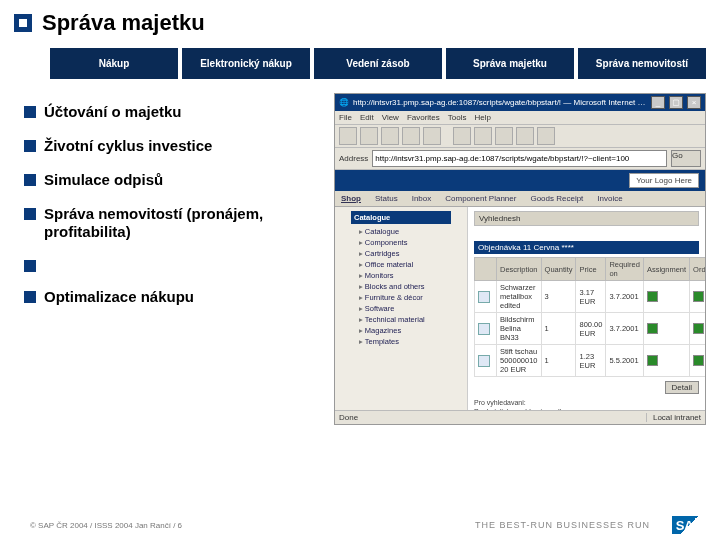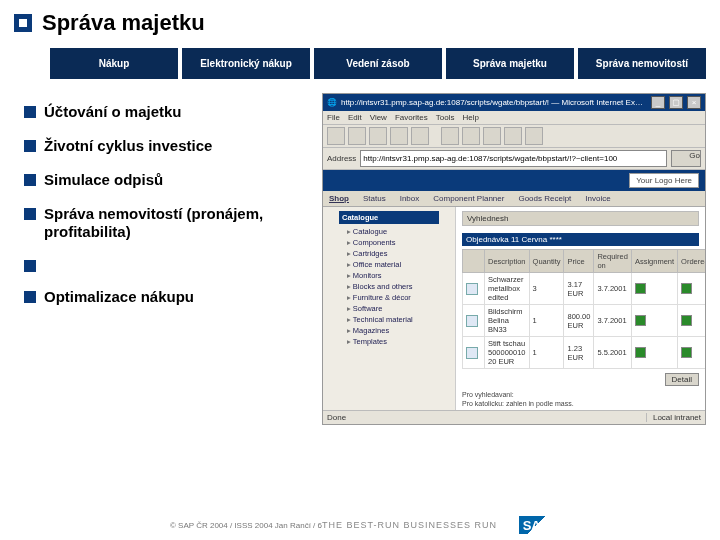--- a/index.html
+++ b/index.html
@@ -1,62 +1,62 @@
 <!DOCTYPE html>
 <html><head>
 <meta charset="utf-8">
 <style>
   html,body{margin:0;padding:0;width:720px;height:540px;font-family:Arial,Helvetica,sans-serif;background:#fff;color:#000;overflow:hidden}
   .title-row{display:flex;align-items:center;gap:10px;padding:10px 14px 6px 14px}
   .title-square{width:18px;height:18px;background:#fff;border:5px solid #0a3a7a;box-sizing:border-box}
   .title{font-size:22px;font-weight:700}
   .tabs{display:flex;gap:4px;padding:6px 14px 4px 50px}
   .tab{flex:1;background:#0a2a55;color:#fff;font-size:10px;font-weight:700;text-align:center;padding:10px 4px;min-width:0}
-  .body{display:flex;gap:8px;padding:10px 14px 0 14px}
+  .body{display:flex;gap:20px;padding:10px 14px 0 14px}
   .bullets{flex:0 0 300px}
   .bullet{display:flex;align-items:flex-start;gap:8px;margin:10px 0 16px 10px}
   .bullet .sq{width:12px;height:12px;background:#0a3a7a;margin-top:3px;flex-shrink:0}
   .bullet .txt{font-size:15px;font-weight:700;line-height:1.2}
   .shot{flex:1 1 auto;border:1px solid #999;background:#eceae3;height:330px;display:flex;flex-direction:column;font-size:8px;color:#333;overflow:hidden}
   .shot-titlebar{background:#0a3a7a;color:#fff;padding:2px 4px;display:flex;align-items:center;gap:4px}
   .shot-titlebar .t{flex:1;font-size:8px;white-space:nowrap;overflow:hidden;text-overflow:ellipsis}
   .wbtn{width:12px;height:11px;background:#c9c9c9;border:1px solid #555;display:flex;align-items:center;justify-content:center;font-size:8px;line-height:1}
   .menubar{background:#e6e3da;padding:2px 4px;display:flex;gap:8px;border-bottom:1px solid #bbb}
   .toolbar{background:#e6e3da;padding:2px 4px;display:flex;gap:3px;align-items:center;border-bottom:1px solid #bbb}
   .tbtn{width:16px;height:16px;background:#d9d6cc;border:1px solid #aaa}
   .addr{display:flex;align-items:center;gap:4px;background:#e6e3da;padding:2px 4px;border-bottom:1px solid #bbb}
   .addr input{flex:1;height:15px;font-size:8px;border:1px solid #888;padding:0 2px;background:#fff}
-  .gobtn{width:28px;height:15px;background:#d9d6cc;border:1px solid #888;font-size:8px;text-align:right}
+  .gobtn{width:28px;height:15px;background:#d9d6cc;border:1px solid #888;font-size:8px;text-align:left}
   .apptop{background:#0a3a7a;color:#fff;display:flex;align-items:center;padding:3px 6px}
   .apptop .lbl{font-size:9px;font-weight:700}
   .apptop .spacer{flex:1}
   .logo-here{background:#fff;color:#444;font-size:8px;padding:2px 6px;border:1px solid #999}
   .apptabs{background:#dedacd;padding:3px 6px;display:flex;gap:14px;border-bottom:1px solid #aaa}
   .apptabs span{color:#335;font-size:8px}
   .apptabs .act{font-weight:700;text-decoration:underline}
   .content{flex:1;display:flex;background:#fff;overflow:hidden}
   .tree{width:100px;background:#efece4;border-right:1px solid #ccc;padding:4px 16px;font-size:7.5px;color:#225;overflow:hidden}
   .tree .hd{background:#0a3a7a;color:#fff;padding:2px 3px;margin-bottom:2px;font-weight:700}
   .tree .it{padding:1px 0 1px 8px;white-space:nowrap;overflow:hidden;text-overflow:ellipsis;color:#225}
   .tree .it::before{content:"▸ ";color:#777}
   .main{flex:1;padding:4px 6px;font-size:8px;overflow:hidden}
-  .crumb{background:#d7d3c6;padding:2px 4px;font-size:8px;margin-bottom:7px;border:1px solid #bbb}
+  .crumb{background:#d7d3c6;padding:2px 4px;font-size:8px;margin-bottom:15px;border:1px solid #bbb}
   .infobar{background:#0a3a7a;color:#fff;padding:2px 4px;font-size:8px;margin-bottom:3px}
   .tbl{width:100%;border-collapse:collapse;font-size:7.5px}
   .tbl th{background:#d7d3c6;border:1px solid #bbb;padding:2px 3px;text-align:left;font-weight:400;color:#444}
   .tbl td{border:1px solid #ddd;padding:2px 3px}
   .chk{display:inline-block;width:9px;height:9px;border:1px solid #888;background:#fff;vertical-align:middle}
   .chk.on{background:#2a8a2a}
   .file-ic{display:inline-block;width:10px;height:10px;background:#dfe8f5;border:1px solid #7aa;vertical-align:middle;margin-right:3px}
   .btn{display:inline-block;background:#d9d6cc;border:1px solid #888;padding:1px 6px;font-size:8px;margin-top:4px}
   .notes{margin-top:5px;font-size:7px;color:#444;line-height:1.25}
   .status{background:#e6e3da;border-top:1px solid #bbb;padding:2px 4px;font-size:8px;display:flex}
   .status .s1{flex:1}
   .status .s2{border-left:1px solid #bbb;padding-left:6px}
-  .footer{position:absolute;bottom:0;left:3px;right:0;display:flex;align-items:center;justify-content:center;padding:6px 14px;background:#fff}
+  .footer{position:absolute;bottom:0;left:16px;right:0;display:flex;align-items:center;justify-content:space-between;padding:6px 14px;background:#fff}
   .copy{font-size:8px;color:#777}
   .brand{display:flex;align-items:center;gap:22px;font-size:9px;color:#888;letter-spacing:1px}
   .brand .mark{width:34px;height:18px;background:linear-gradient(135deg,#06a 50%,#fff 50%);display:flex;align-items:center;justify-content:center;color:#fff;font-size:13px;font-weight:700;letter-spacing:0}
 </style>
 </head>
 <body>
 
 <div class="title-row">
   <div class="title-square"></div>
   <div class="title">Správa majetku</div>

